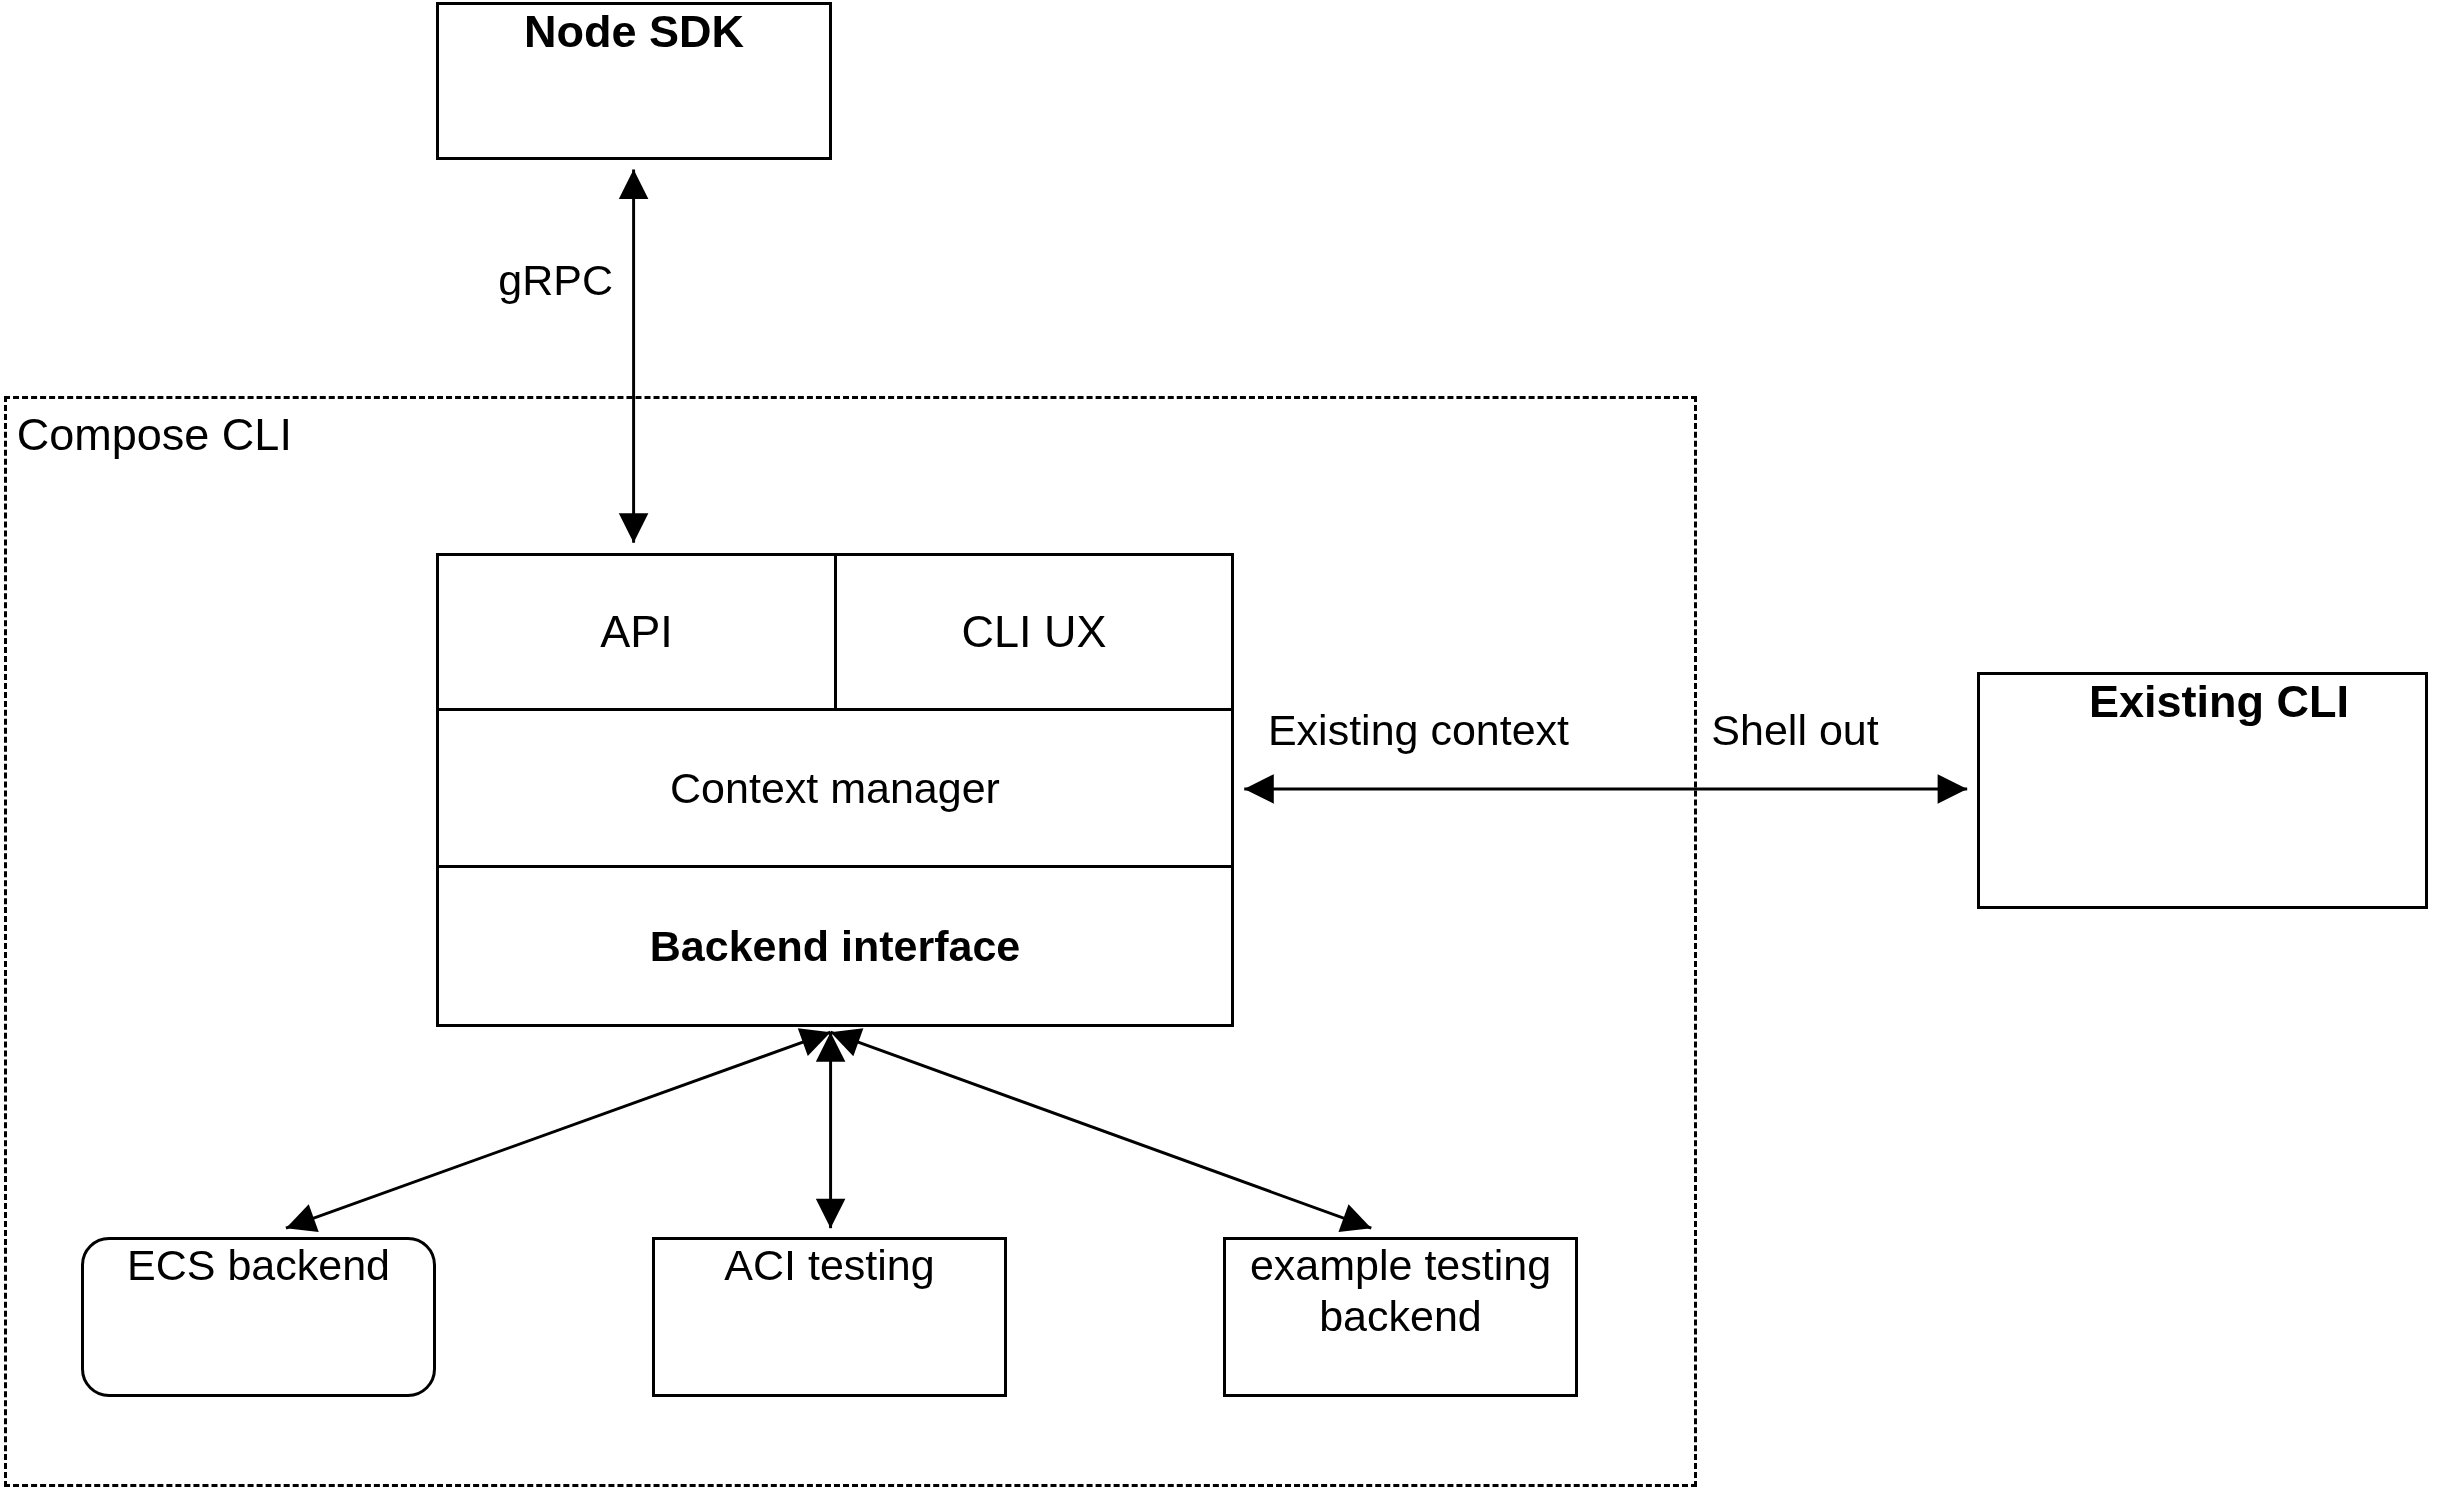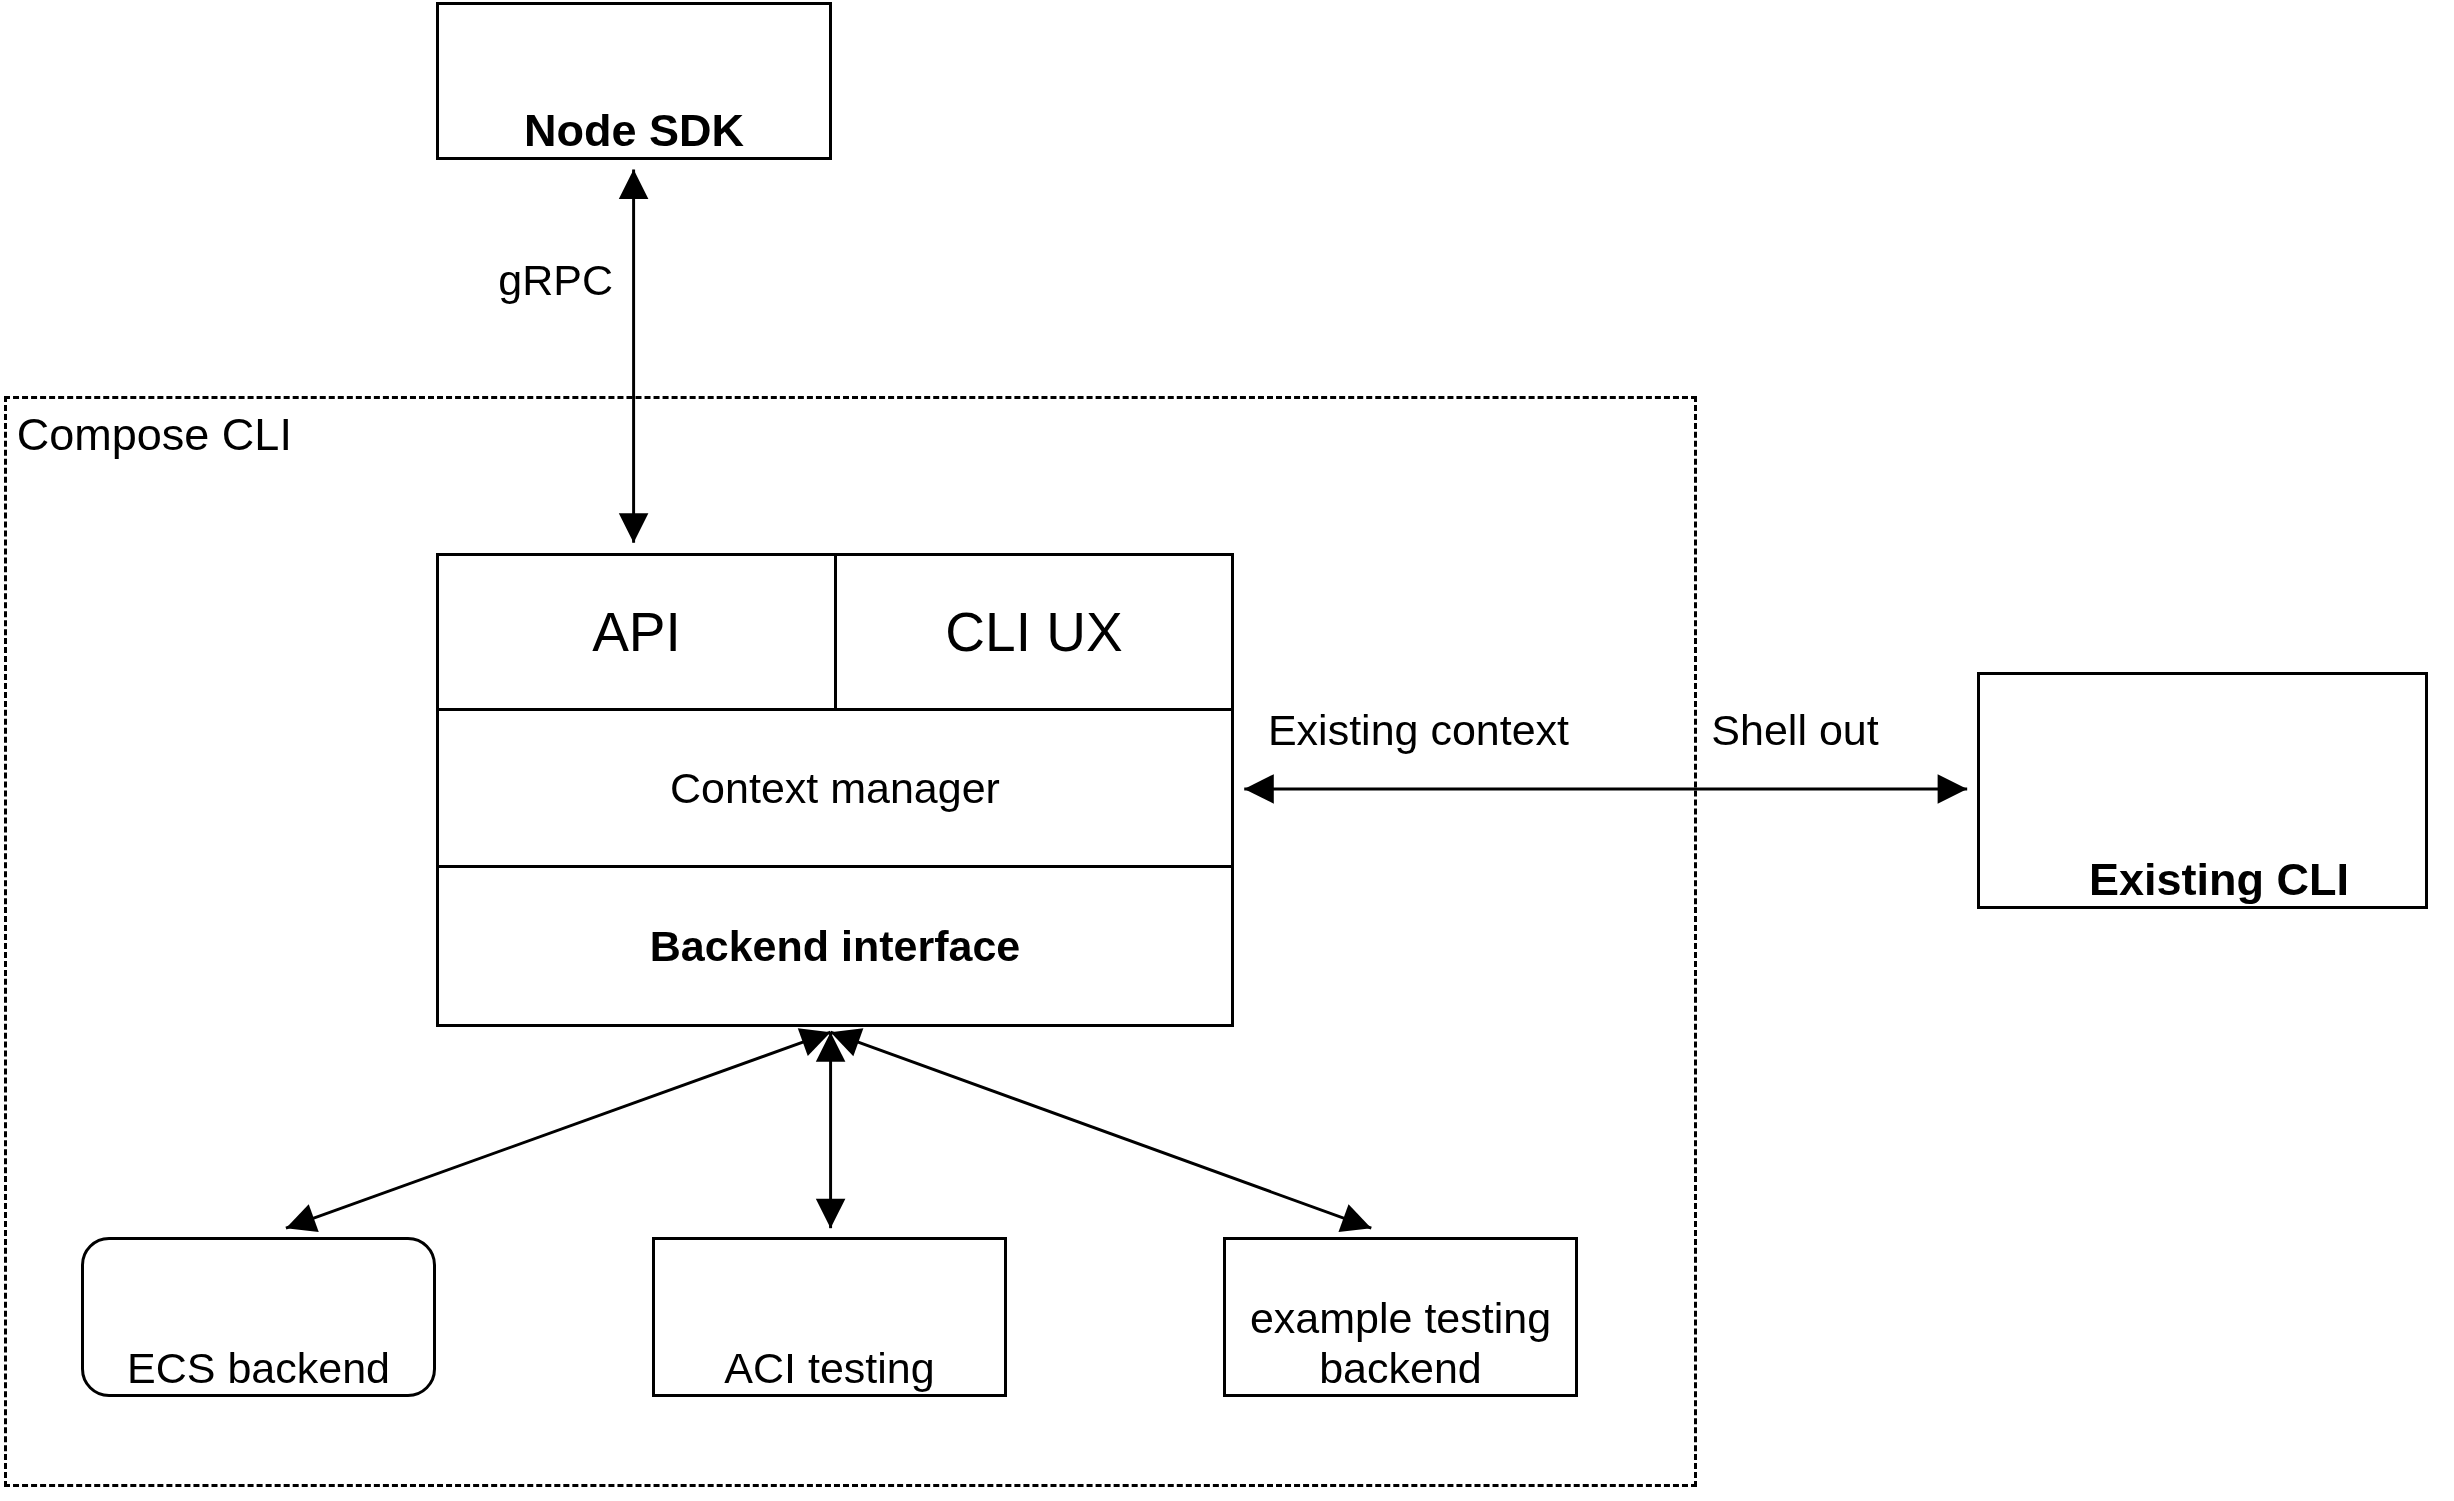--- a/index.html
+++ b/index.html
@@ -15,21 +15,21 @@
     font-family: "Liberation Sans", "DejaVu Sans", sans-serif;
     color: #000000;
     overflow: hidden;
   }
   .box {
     position: absolute;
     box-sizing: border-box;
     border: 3.9px solid #000000;
     background: #ffffff;
     display: flex;
-    align-items: flex-end;
+    align-items: flex-start;
     justify-content: center;
     text-align: center;
     font-size: 43px;
     line-height: 1.18;
   }
   .box.bold { font-weight: bold; font-size: 45px; }
 
   
   .group {
     position: absolute;
@@ -65,21 +65,21 @@
   #stack-top {
     flex: 0 0 155px;
     display: flex;
     border-bottom: 3.9px solid #000000;
     box-sizing: border-box;
   }
   .stack-cell {
     display: flex;
     align-items: center;
     justify-content: center;
-    font-size: 55px;
+    font-size: 45px;
     box-sizing: border-box;
   }
   #cell-api { width: 395px; }
   #cell-cliux { flex: 1; border-left: 3.9px solid #000000; }
   #row-context { flex: 0 0 157px; border-bottom: 3.9px solid #000000; }
   #row-backend { flex: 1; font-weight: bold; }
 
   
   .edge-label {
     position: absolute;

